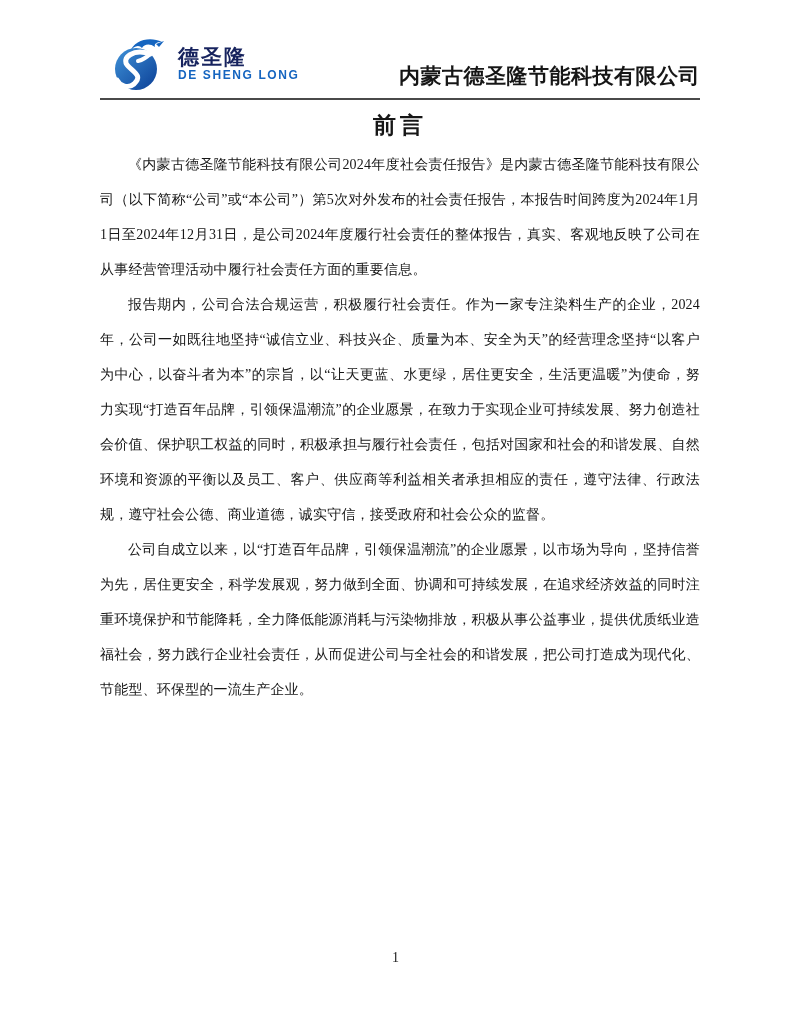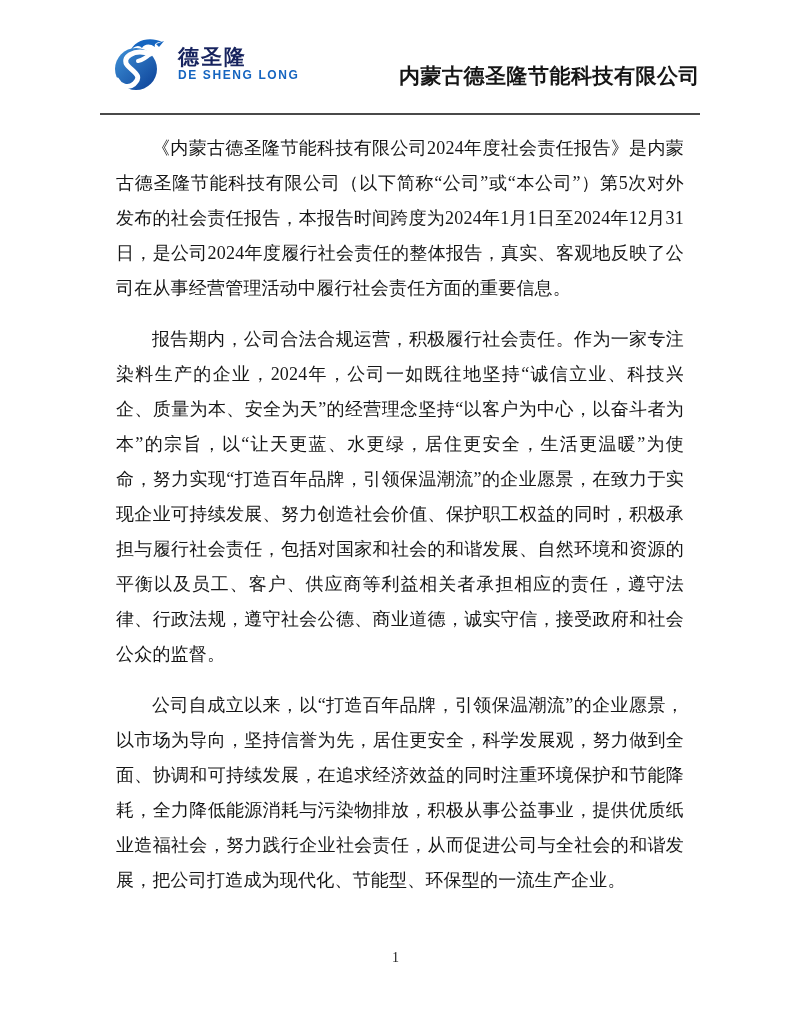--- a/index.html
+++ b/index.html
@@ -22,21 +22,21 @@
     left: 100px;
     top: 0;
     width: 600px;
   }
   
   .header {
     display: flex;
     justify-content: space-between;
     align-items: flex-end;
     margin-top: 34px;
-    padding-bottom: 21px;
+    padding-bottom: 6px;
     border-bottom: 2px solid #4a4a4a;
   }
   .logo {
     display: flex;
     align-items: center;
     margin-left: 12px;
   }
   .logo svg { display: block; }
   .logo-text-stack {
     margin-left: 4px;
@@ -67,22 +67,22 @@
   
   .doc-title {
     margin: 10px 0 6px 0;
     text-align: center;
     font-size: 23px;
     font-weight: bold;
     letter-spacing: 4px;
   }
   
   .body-text p {
-    margin: 16px;
-    font-size: 18px;
+    margin: 0;
+    font-size: 14px;
     line-height: 35px;
     text-align: justify;
     text-indent: 2em;
     letter-spacing: 0.2px;
   }
   
   .footer {
     position: absolute;
     left: 0;
     bottom: 58px;
@@ -117,20 +117,21 @@
           <path d="M38 20 C 34 24, 30 26, 26 27" fill="none" stroke="#ffffff" stroke-width="4" stroke-linecap="round"></path>
         </svg>
         <div class="logo-text-stack">
           <div class="logo-zh">德圣隆</div>
           <div class="logo-en">DE SHENG LONG</div>
         </div>
       </div>
       <div class="company-name">内蒙古德圣隆节能科技有限公司</div>
     </div>
 
+    <h1 class="doc-title">前言</h1>
 
     <div class="body-text">
       <p>《内蒙古德圣隆节能科技有限公司2024年度社会责任报告》是内蒙古德圣隆节能科技有限公司（以下简称“公司”或“本公司”）第5次对外发布的社会责任报告，本报告时间跨度为2024年1月1日至2024年12月31日，是公司2024年度履行社会责任的整体报告，真实、客观地反映了公司在从事经营管理活动中履行社会责任方面的重要信息。</p>
       <p>报告期内，公司合法合规运营，积极履行社会责任。作为一家专注染料生产的企业，2024年，公司一如既往地坚持“诚信立业、科技兴企、质量为本、安全为天”的经营理念坚持“以客户为中心，以奋斗者为本”的宗旨，以“让天更蓝、水更绿，居住更安全，生活更温暖”为使命，努力实现“打造百年品牌，引领保温潮流”的企业愿景，在致力于实现企业可持续发展、努力创造社会价值、保护职工权益的同时，积极承担与履行社会责任，包括对国家和社会的和谐发展、自然环境和资源的平衡以及员工、客户、供应商等利益相关者承担相应的责任，遵守法律、行政法规，遵守社会公德、商业道德，诚实守信，接受政府和社会公众的监督。</p>
       <p>公司自成立以来，以“打造百年品牌，引领保温潮流”的企业愿景，以市场为导向，坚持信誉为先，居住更安全，科学发展观，努力做到全面、协调和可持续发展，在追求经济效益的同时注重环境保护和节能降耗，全力降低能源消耗与污染物排放，积极从事公益事业，提供优质纸业造福社会，努力践行企业社会责任，从而促进公司与全社会的和谐发展，把公司打造成为现代化、节能型、环保型的一流生产企业。</p>
     </div>
 
   </div>
 
   <div class="footer">

